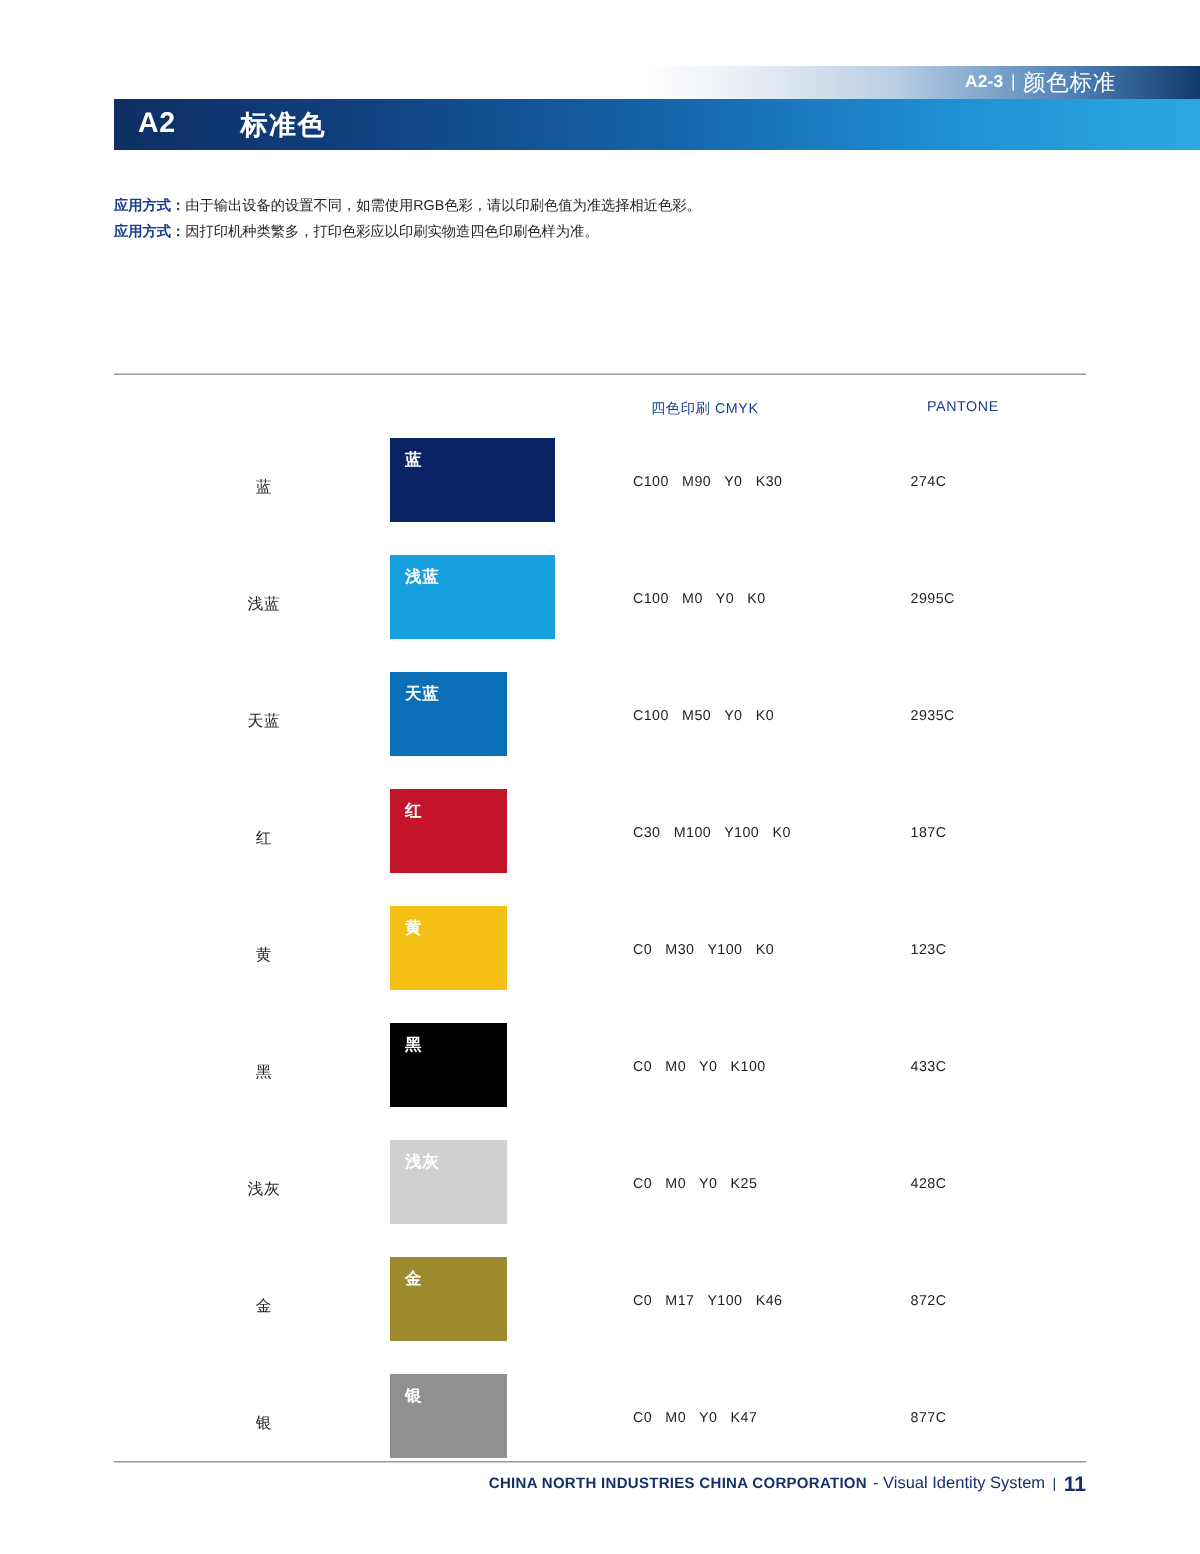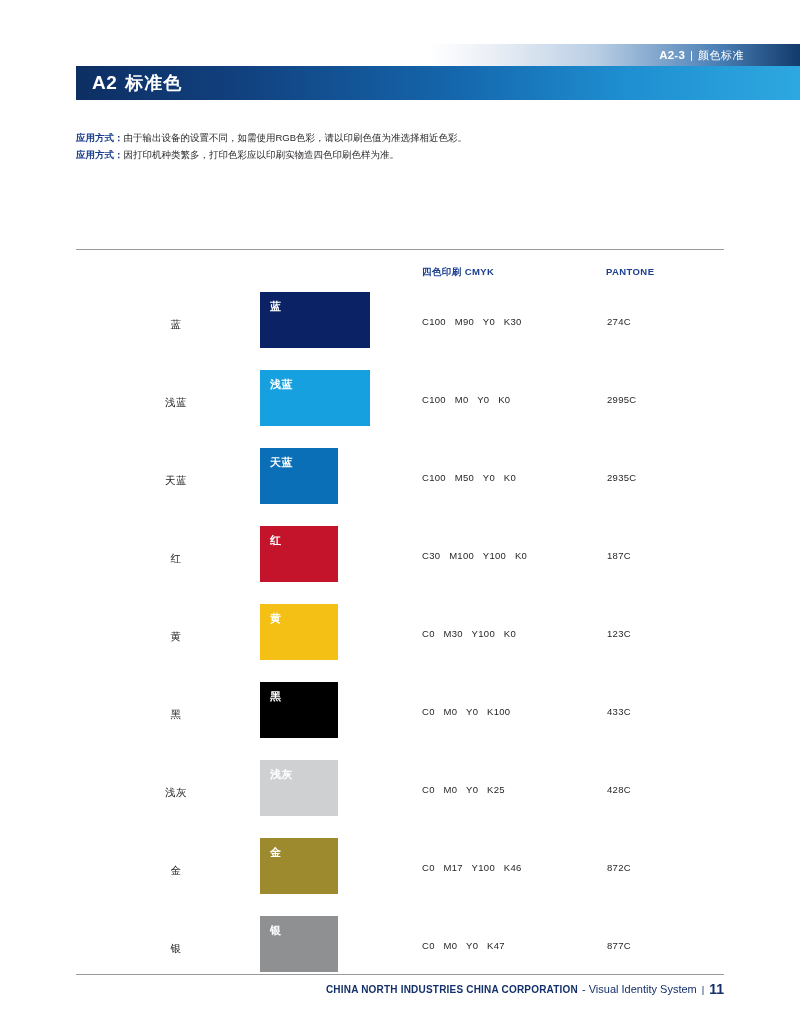--- a/index.html
+++ b/index.html
@@ -41,37 +41,38 @@
     font-weight: bold;
     color: #ffffff;
     letter-spacing: 0.2px;
   }
   .top-header .hdr-sep {
     font-size: 11.5px;
     color: #ffffff;
     margin: 0 5px;
   }
   .top-header .hdr-title {
-    font-size: 11px;
+    font-size: 15px;
     color: #ffffff;
     letter-spacing: 0.5px;
   }
 
   
   .title-band {
     position: absolute;
     top: 66px;
     left: 76px;
     right: 0px;
     height: 34px;
     background: linear-gradient(to right, #0d2f63 0%, #11407e 22%, #1566ac 52%, #1e8fd1 76%, #2ea8e0 100%);
     display: flex;
     align-items: center;
     padding-left: 16px;
     box-sizing: border-box;
+    gap: 35px;
   }
   .title-band .t-code {
     color: #ffffff;
     font-size: 19px;
     font-weight: bold;
     margin-right: 8px;
     letter-spacing: 0.5px;
   }
   .title-band .t-text {
     color: #ffffff;
@@ -112,22 +113,23 @@
     position: absolute;
     top: 266px;
     left: 76px;
     right: 76px;
     height: 14px;
   }
   .col-head {
     position: absolute;
     font-size: 9.5px;
     color: #1b3f8f;
-    font-weight: bold;
+    font-weight: normal;
     letter-spacing: 0.4px;
+    margin-left: 12px;
   }
   .col-head.cmyk { left: 346px; }
   .col-head.pantone { left: 530px; text-align: center; }
 
   .rows {
     position: absolute;
     top: 292px;
     left: 76px;
     right: 76px;
   }

